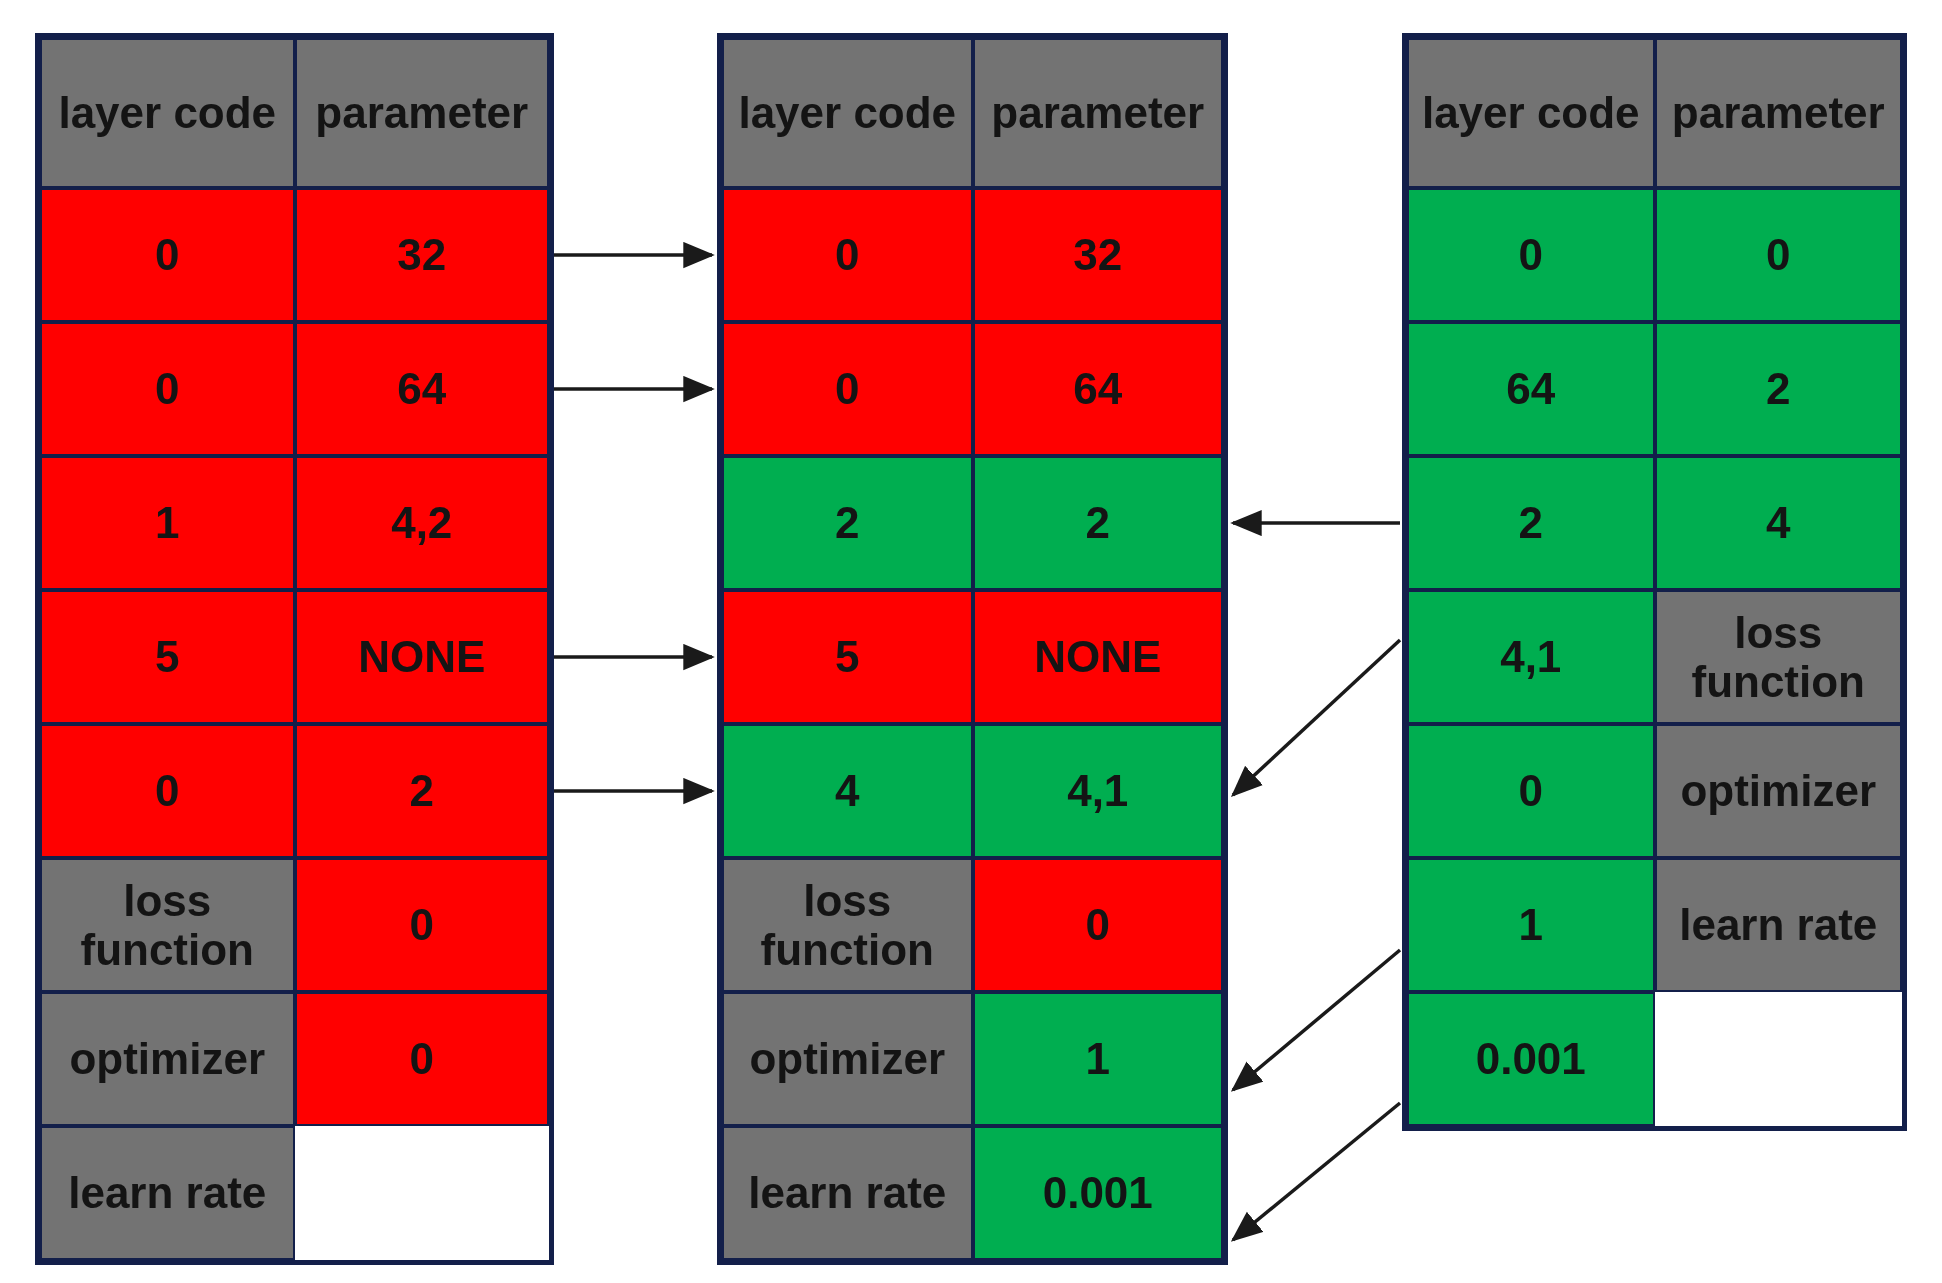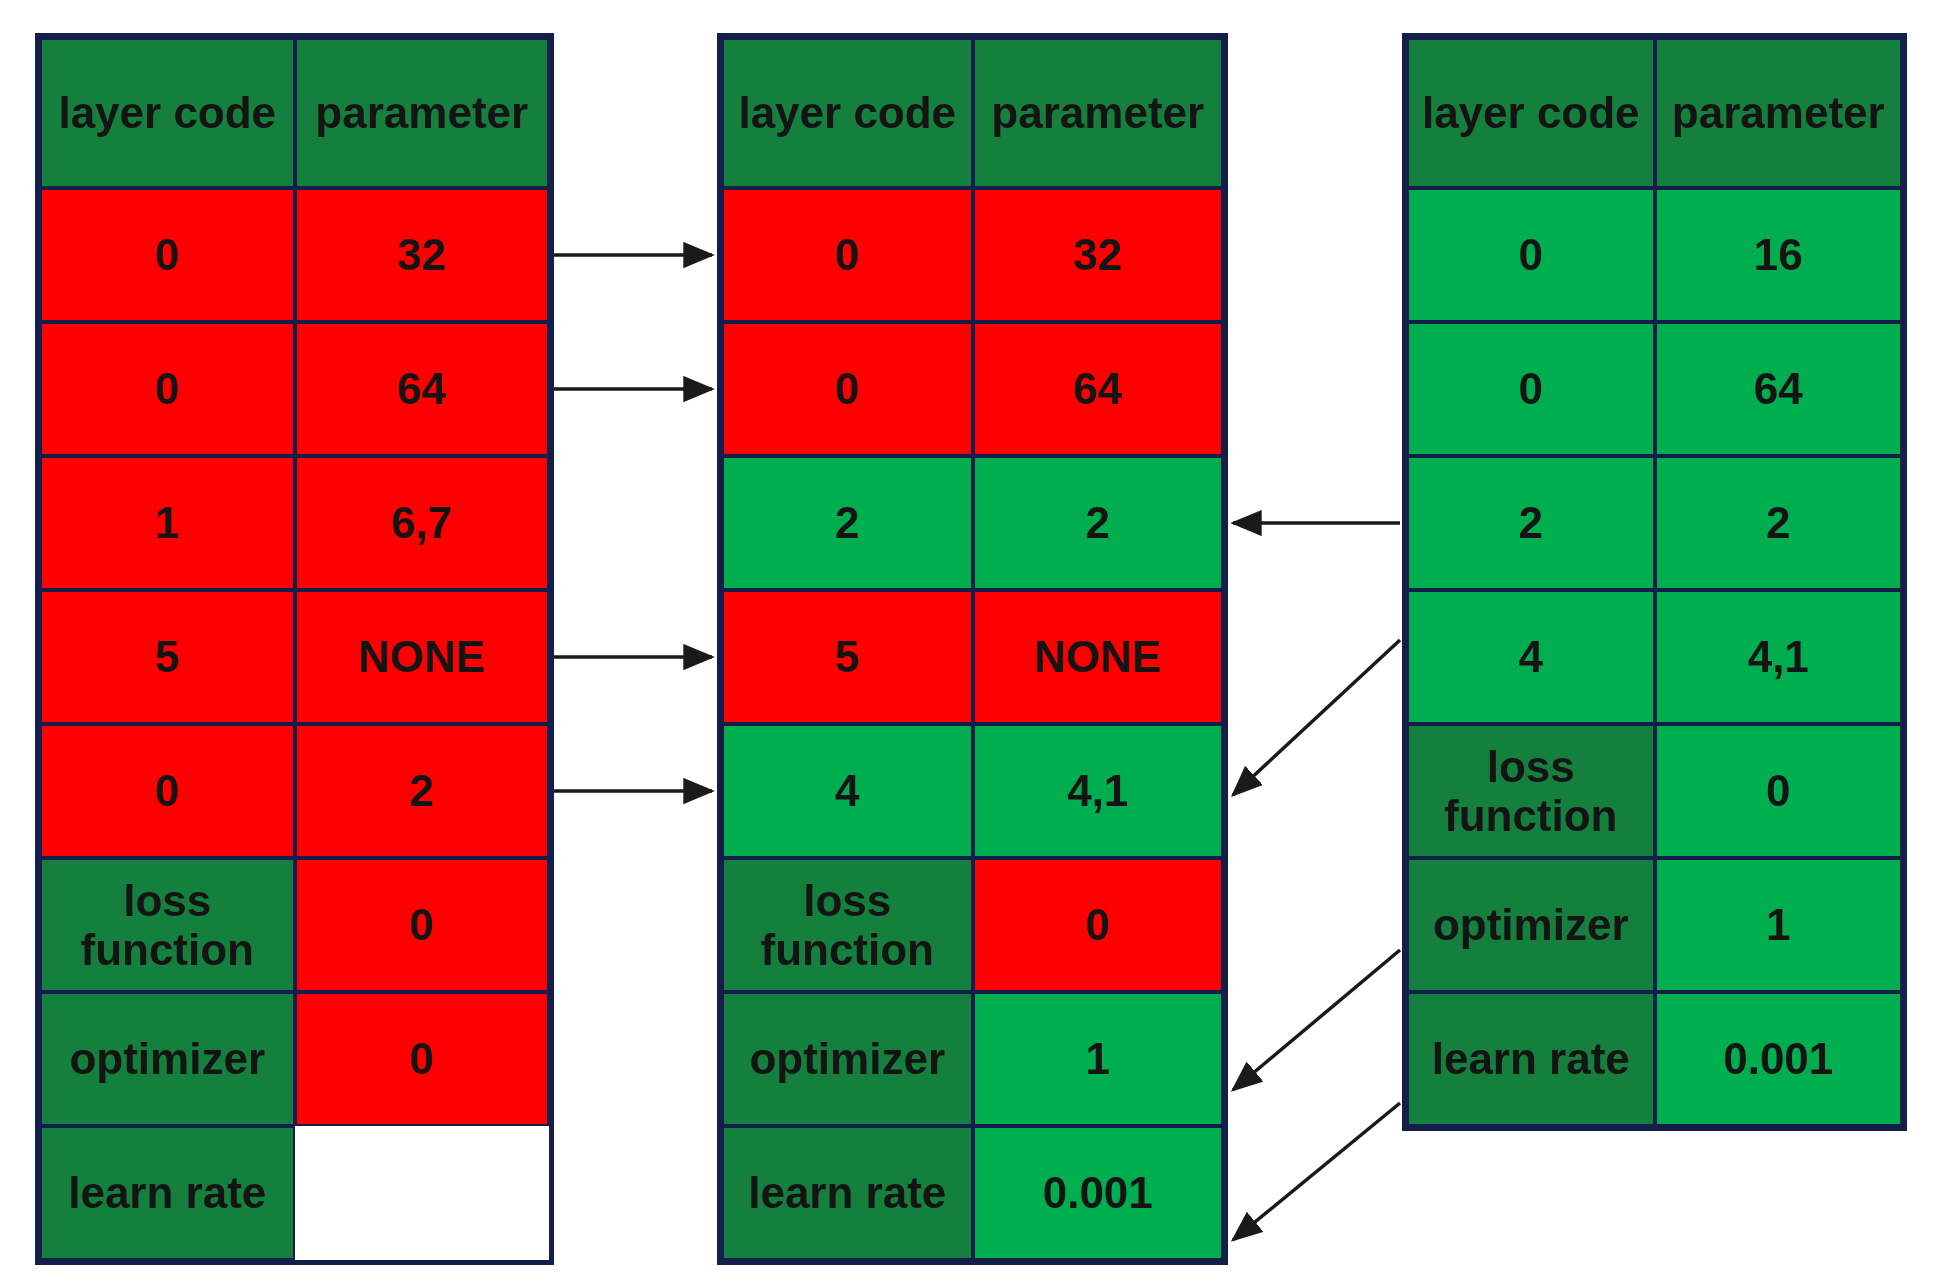--- a/index.html
+++ b/index.html
@@ -36,21 +36,21 @@
     justify-content:center;
     text-align:center;
     padding:0 8px;
     font-weight:700;
     font-size:44px;
     line-height:1.12;
     color:var(--ink);
   }
   .bg-red  {background:var(--red);}
   .bg-green{background:var(--green);}
-  .bg-white{background:#15803d;}
+  .bg-white{background:#737373;}
 
   svg.arrows{
     position:absolute;left:0;top:0;
     width:1942px;height:1283px;
     pointer-events:none;
   }
   svg.arrows line{stroke:var(--arrow);stroke-width:3.5;}
 </style>
 </head>
 <body>
@@ -58,21 +58,21 @@
 <div class="canvas">
 
   <section class="gene-table table-left">
       <div class="gcell bg-white">layer code</div>
       <div class="gcell bg-white">parameter</div>
       <div class="gcell bg-red">0</div>
       <div class="gcell bg-red">32</div>
       <div class="gcell bg-red">0</div>
       <div class="gcell bg-red">64</div>
       <div class="gcell bg-red">1</div>
-      <div class="gcell bg-red">6,7</div>
+      <div class="gcell bg-red">4,2</div>
       <div class="gcell bg-red">5</div>
       <div class="gcell bg-red">NONE</div>
       <div class="gcell bg-red">0</div>
       <div class="gcell bg-red">2</div>
       <div class="gcell bg-white">loss function</div>
       <div class="gcell bg-red">0</div>
       <div class="gcell bg-white">optimizer</div>
       <div class="gcell bg-red">0</div>
       <div class="gcell bg-white">learn rate</div>
     </section>
@@ -95,21 +95,20 @@
       <div class="gcell bg-white">optimizer</div>
       <div class="gcell bg-green">1</div>
       <div class="gcell bg-white">learn rate</div>
       <div class="gcell bg-green">0.001</div>
     </section>
 
   <section class="gene-table table-right">
       <div class="gcell bg-white">layer code</div>
       <div class="gcell bg-white">parameter</div>
       <div class="gcell bg-green">0</div>
-      <div class="gcell bg-green">16</div>
       <div class="gcell bg-green">0</div>
       <div class="gcell bg-green">64</div>
       <div class="gcell bg-green">2</div>
       <div class="gcell bg-green">2</div>
       <div class="gcell bg-green">4</div>
       <div class="gcell bg-green">4,1</div>
       <div class="gcell bg-white">loss function</div>
       <div class="gcell bg-green">0</div>
       <div class="gcell bg-white">optimizer</div>
       <div class="gcell bg-green">1</div>

